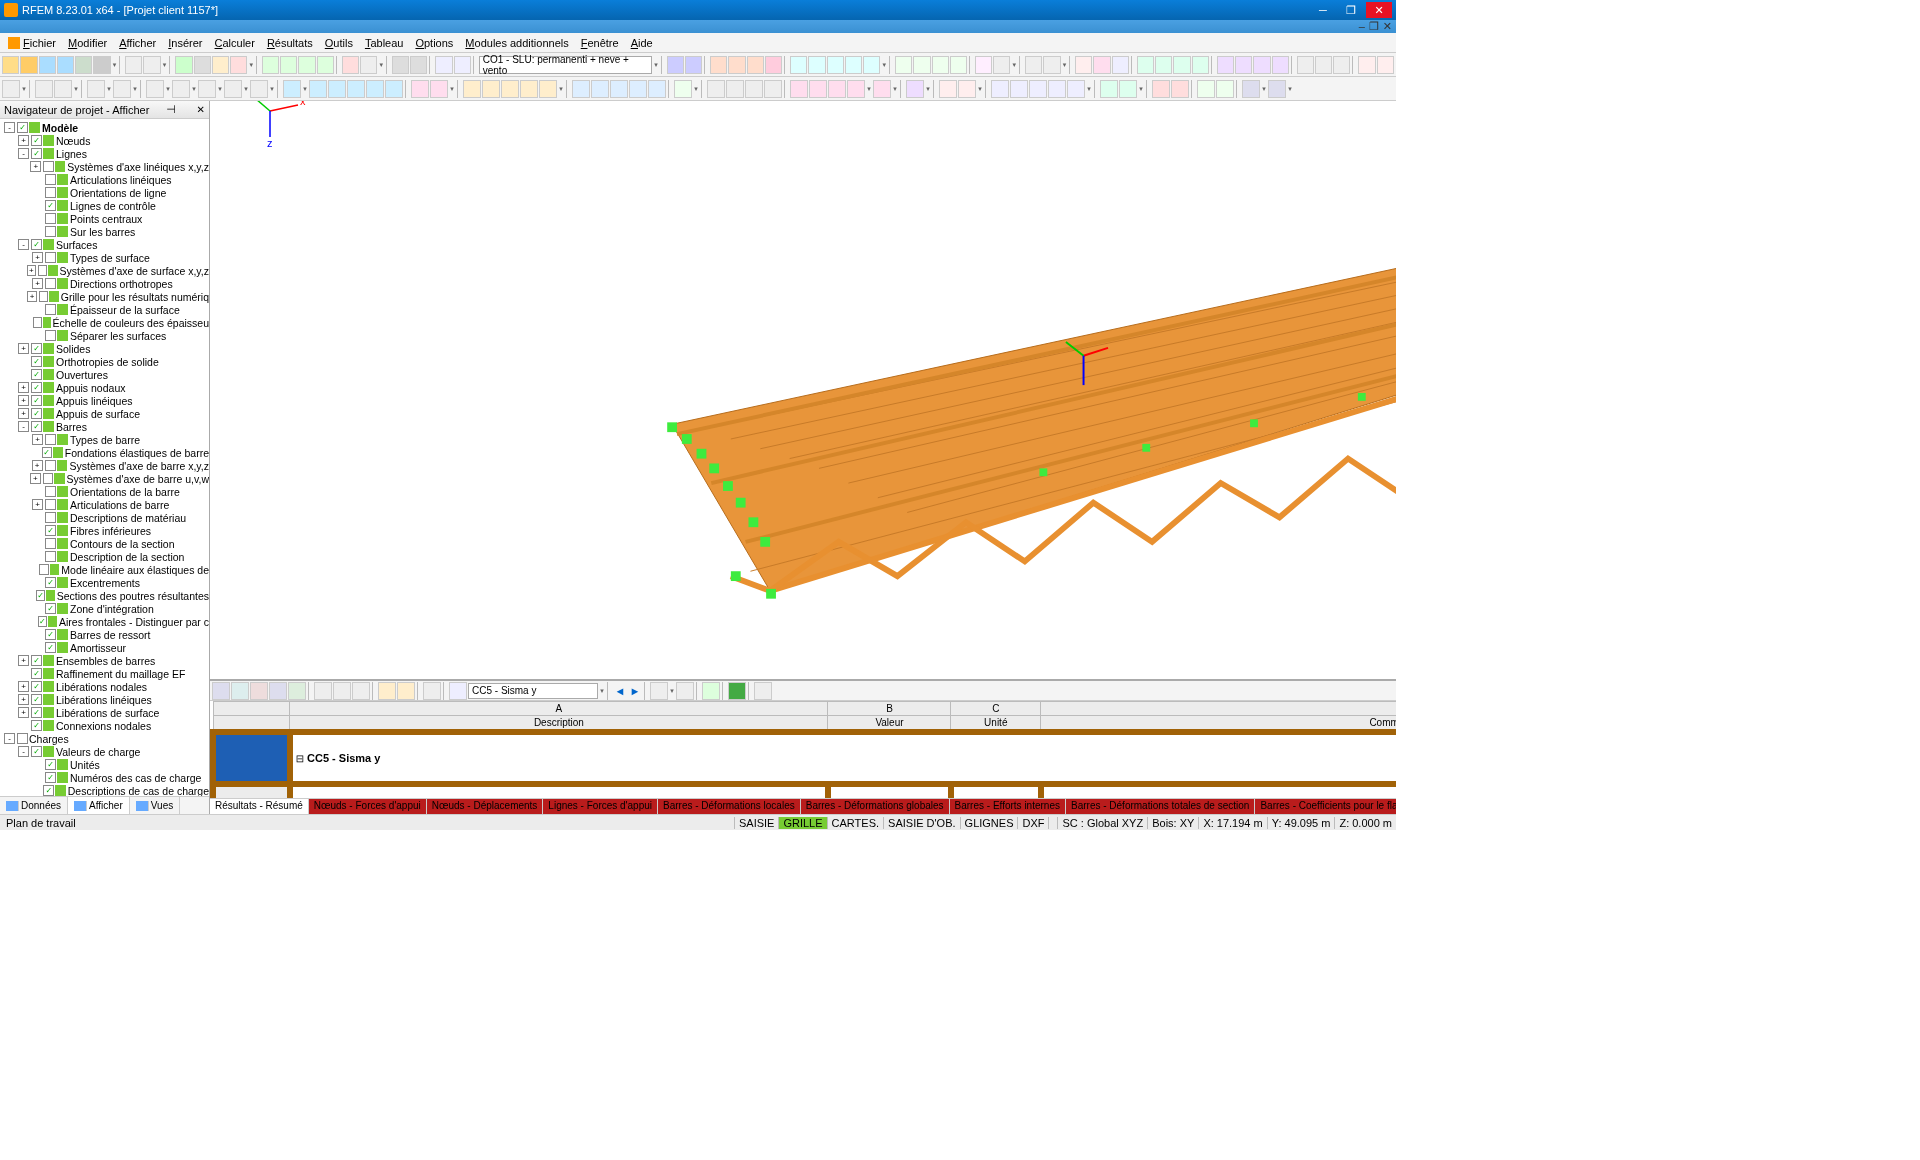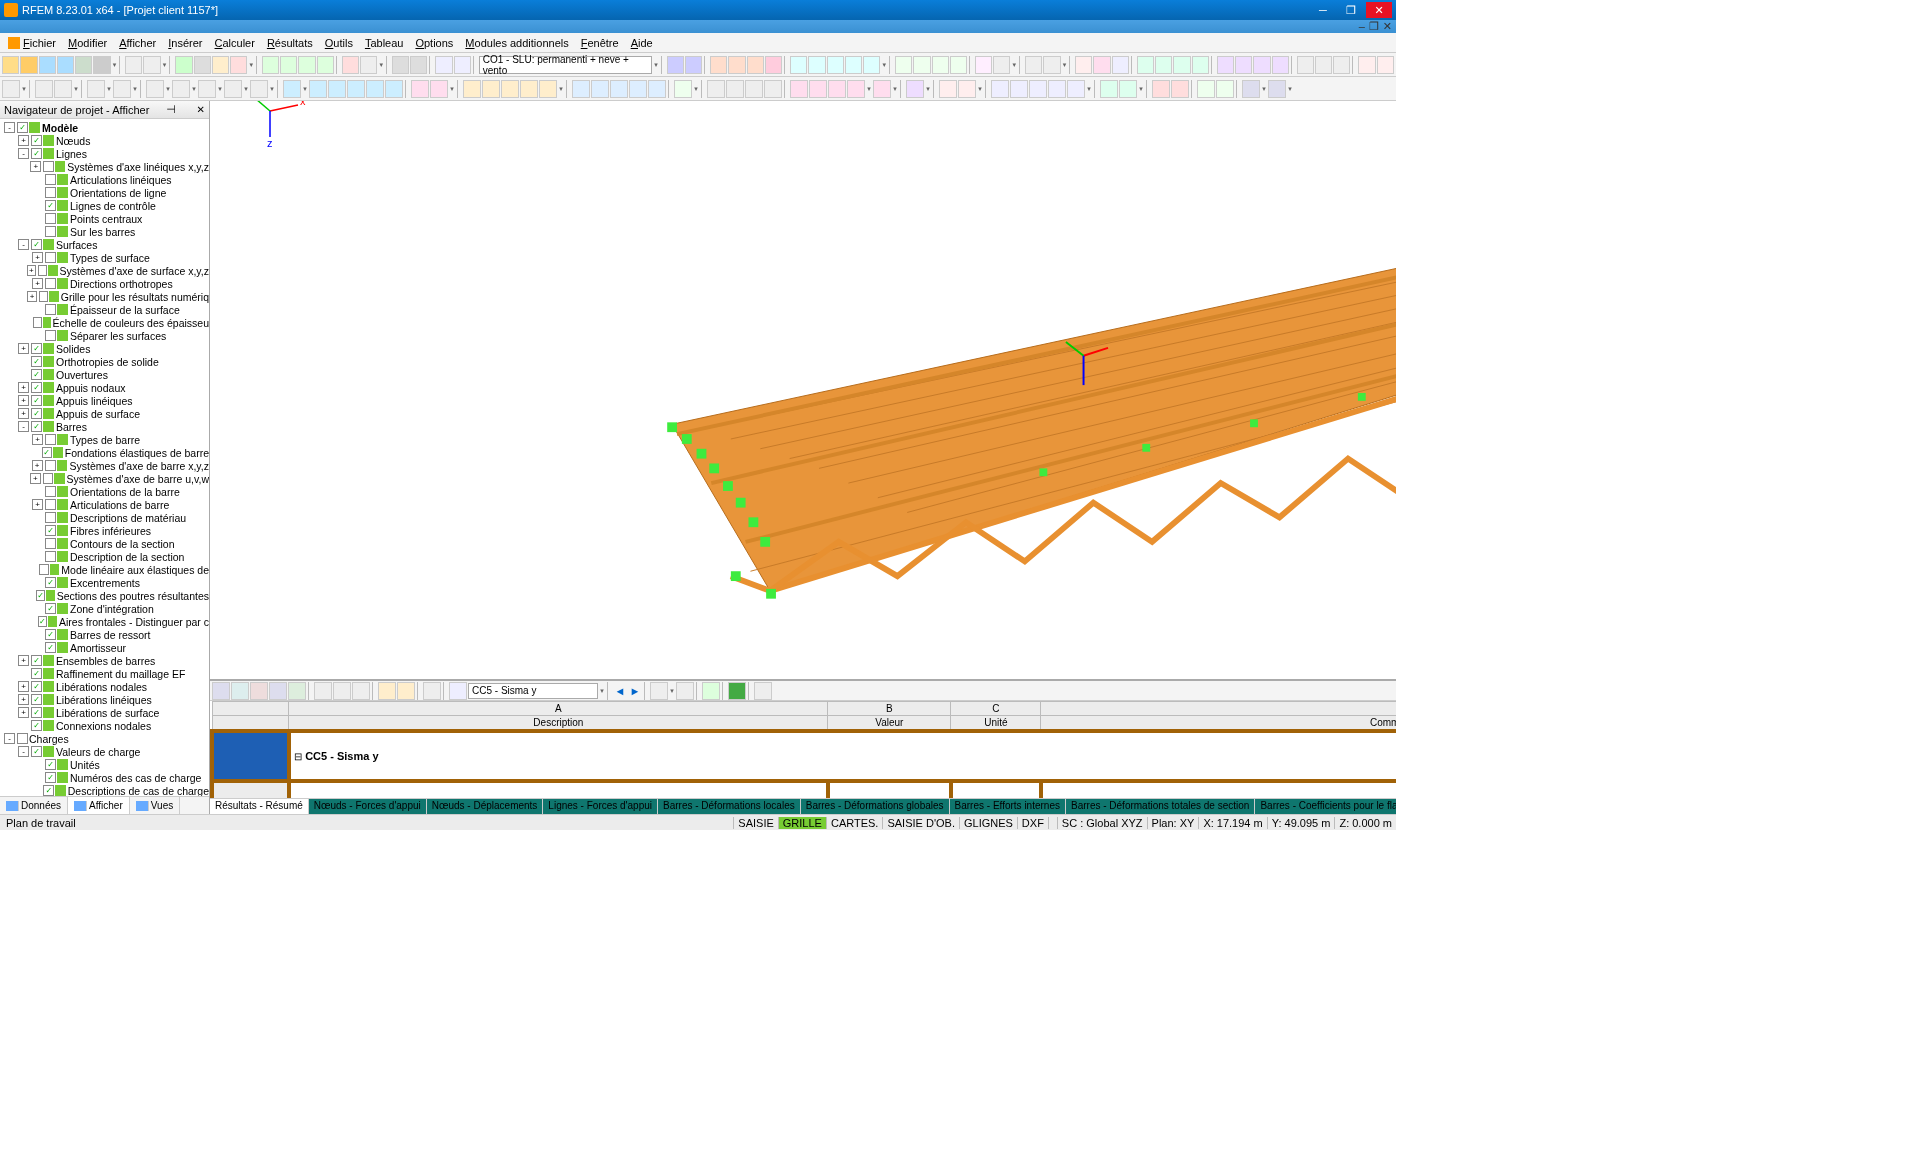--- a/index.html
+++ b/index.html
@@ -47,25 +47,25 @@
 .panel .pfoot { height:18px; border-top:1px solid #ccc; margin-top:200px; display:flex; align-items:center; justify-content:center; }
 .panel .pfoot2 { height:18px; border-top:1px solid #ccc; display:flex; align-items:center; justify-content:center; }
 .resultspane { height:135px; border-top:2px solid #aaa; background:#fff; display:flex; flex-direction:column; }
 .reshdr { height:16px; background:linear-gradient(#f8f8f8,#e4e4e4); border-bottom:1px solid #ccc; padding:0 4px; font-size:10px; display:flex; align-items:center; }
 .reshdr .x { margin-left:auto; }
 .restool { height:20px; background:#f4f4f4; border-bottom:1px solid #ccc; display:flex; align-items:center; padding:0 2px; gap:1px; }
 .restool .rcombo { height:16px; background:#fff; border:1px solid #aaa; min-width:130px; font-size:10px; padding:0 3px; display:flex; align-items:center; }
 .restable { flex:1; overflow:auto; }
 .restable table { border-collapse:collapse; width:100%; }
 .restable th { background:#ececec; border:1px solid #bbb; font-size:10px; font-weight:normal; text-align:center; padding:1px; }
-.restable td { border:4px solid #a16207; font-size:10px; padding:17px 3px; height:12px; }
+.restable td { border:6px solid #a16207; font-size:10px; padding:17px 3px; height:12px; }
 .restable .rh { background:#ececec; width:30px; }
 .restable .ra { text-align:right; }
 .restable .sel { background:#1e5fb4; color:#fff; }
-.restabs { height:16px; background:#0f766e; border-top:1px solid #ccc; display:flex; overflow:hidden; }
+.restabs { height:16px; background:#b91c1c; border-top:1px solid #ccc; display:flex; overflow:hidden; }
 .restabs span { padding:1px 5px; font-size:10px; border-right:1px solid #ccc; white-space:nowrap; }
 .restabs span.active { background:#fff; }
 .restabs .nav { margin-left:auto; display:flex; }
 .statusbar { height:16px; background:#ececec; border-top:1px solid #ccc; display:flex; align-items:center; font-size:10px; }
 .statusbar .sl { padding:0 6px; }
 .statusbar .sr { margin-left:auto; display:flex; }
 .statusbar .sr span { border-left:1px solid #bbb; padding:0 4px; }
 .statusbar .sr span.grn { background:#7c3; }
 .triad { position:absolute; left:40px; bottom:20px; }
 </style>
@@ -867,18 +867,18 @@
   <span class="sl">Plan de travail</span>
   <div class="sr" id="sright">
       <span>SAISIE</span>
       <span class="grn">GRILLE</span>
       <span>CARTES.</span>
       <span>SAISIE D'OB.</span>
       <span>GLIGNES</span>
       <span>DXF</span>
       <span></span>
       <span>SC : Global XYZ</span>
-      <span>Plan: XY</span>
+      <span>Bois: XY</span>
       <span>X: 17.194 m</span>
       <span>Y: 49.095 m</span>
       <span>Z: 0.000 m</span>
     </div>
 </div>
 
 </body></html>

